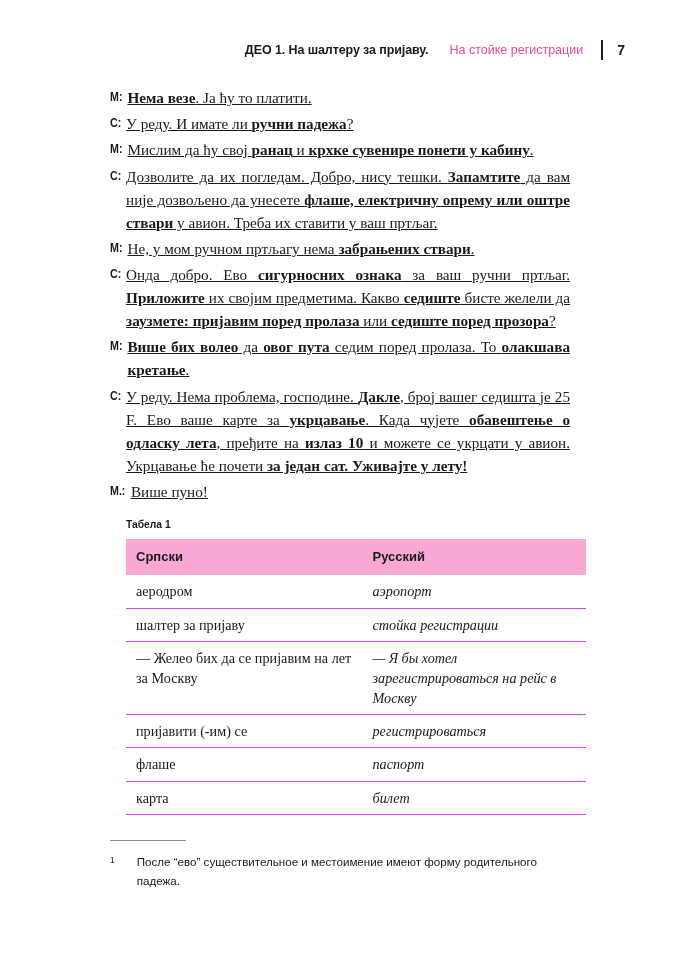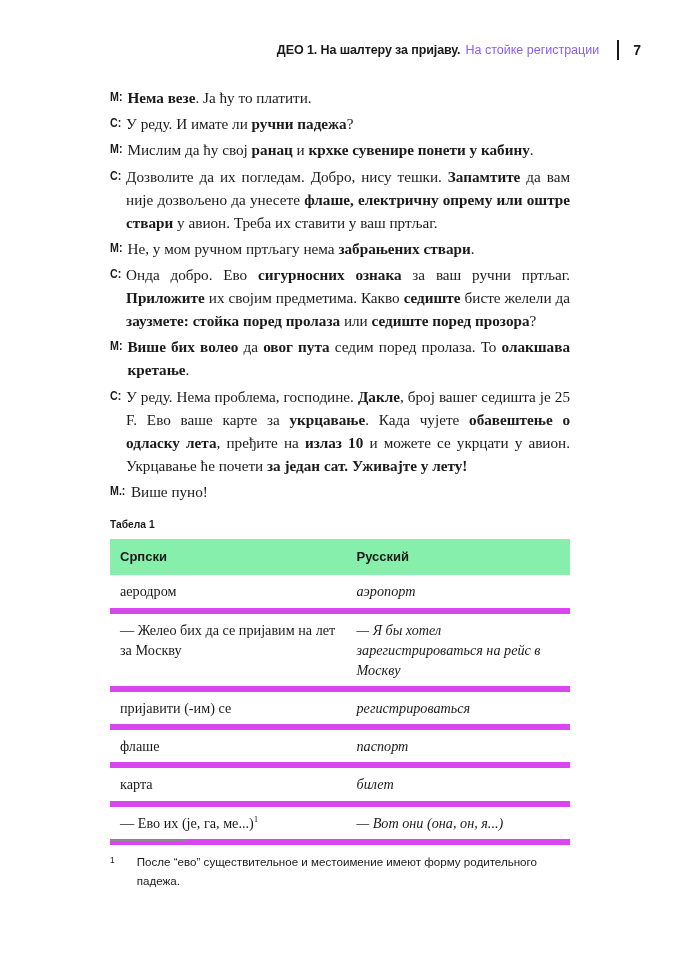--- a/index.html
+++ b/index.html
@@ -14,37 +14,37 @@
     color: #1a1a1a;
     position: relative;
     overflow: hidden;
   }
 
   
   .runhead {
     position: absolute;
     top: 38px;
     left: 110px;
-    right: 40px;
+    right: 56px;
     height: 24px;
     display: flex;
     align-items: center;
     justify-content: flex-end;
     font-family: "Liberation Sans", sans-serif;
     font-size: 12.5px;
   }
   .runhead-main {
     font-weight: bold;
     color: #1a1a1a;
     letter-spacing: -0.1px;
     white-space: nowrap;
   }
   .runhead-sub {
-    color: #8b5cf6;
-    margin-left: 5px;
+    color: #ec4899;
+    margin-left: 21px;
     white-space: nowrap;
   }
   .runhead-rule {
     width: 2px;
     height: 20px;
     background: #1a1a1a;
     margin: 0 14px 0 18px;
   }
   .runhead-page {
     font-weight: bold;
@@ -75,28 +75,29 @@
     line-height: 1.87;
     flex: 0 0 auto;
     margin-right: 3px;
     transform: scaleX(0.86);
     transform-origin: left center;
     white-space: nowrap;
   }
   .ptext {
     flex: 1 1 auto;
     hyphens: manual;
+    text-decoration: underline;
   }
   .ptext b { font-weight: bold; }
 
   
   .table-wrap {
     position: absolute;
     top: 518px;
-    left: 110px;
+    left: 126px;
     width: 460px;
   }
   .table-caption {
     font-family: "Liberation Sans", sans-serif;
     font-size: 11.2px;
     font-weight: bold;
     color: #1a1a1a;
     margin-bottom: 9px;
     transform: scaleX(0.92);
     transform-origin: left center;
@@ -108,30 +109,30 @@
   }
   table.vocab th,
   table.vocab td {
     text-align: left;
     vertical-align: top;
     padding: 6px 4px 6px 10px;
     font-size: 14.2px;
     line-height: 1.42;
   }
   table.vocab th {
-    background: #86efac;
+    background: #f9a8d4;
     font-family: "Liberation Sans", sans-serif;
     font-weight: bold;
     font-size: 13px;
     padding-top: 9px;
     padding-bottom: 9px;
     border: none;
   }
   table.vocab tbody td {
-    border-bottom: 6px solid #d946ef;
+    border-bottom: 1px solid #d946ef;
   }
   table.vocab tbody tr:first-child td {
     border-top: none;
   }
   td.ru, th.ru { font-style: italic; }
   th.ru { font-style: normal; }
   .col-sr { width: 51.5%; }
   .col-ru { width: 48.5%; }
   sup.fn {
     font-size: 9px;
@@ -196,21 +197,21 @@
       <div class="para">
         <span class="spk">С:</span>
         <span class="ptext">Дозволите да их погледам. Добро, нису тешки. <b>Запамтите</b> да вам није дозвољено да унесете <b>флаше, електричну опрему или оштре ствари</b> у авион. Треба их ставити у ваш пртљаг.</span>
       </div>
       <div class="para">
         <span class="spk">М:</span>
         <span class="ptext">Не, у мом ручном пртљагу нема <b>забрањених ствари</b>.</span>
       </div>
       <div class="para">
         <span class="spk">С:</span>
-        <span class="ptext">Онда добро. Ево <b>сигурносних ознака</b> за ваш ручни пртљаг. <b>Приложите</b> их својим предметима. Какво <b>седиште</b> бисте желели да <b>заузмете: стойка поред пролаза</b> или <b>седиште поред прозора</b>?</span>
+        <span class="ptext">Онда добро. Ево <b>сигурносних ознака</b> за ваш ручни пртљаг. <b>Приложите</b> их својим предметима. Какво <b>седиште</b> бисте желели да <b>заузмете: пријавим поред пролаза</b> или <b>седиште поред прозора</b>?</span>
       </div>
       <div class="para">
         <span class="spk">М:</span>
         <span class="ptext"><b>Више бих волео</b> да <b>овог пута</b> седим поред пролаза. То <b>олакшава кретање</b>.</span>
       </div>
       <div class="para">
         <span class="spk">С:</span>
         <span class="ptext">У реду. Нема проблема, господине. <b>Дакле</b>, број вашег седишта је 25 F. Ево ваше карте за <b>укрцавање</b>. Када чујете <b>обавештење о одласку лета</b>, пређите на <b>излаз 10</b> и можете се укрцати у авион. Укрцавање ће почети <b>за један сат. Уживајте у лету!</b></span>
       </div>
       <div class="para">
@@ -228,38 +229,38 @@
         <th class="col-sr">Српски</th>
         <th class="col-ru ru">Русский</th>
       </tr>
     </thead>
     <tbody id="table-body-host">
         <tr>
           <td class="col-sr">аеродром</td>
           <td class="col-ru ru">аэропорт</td>
         </tr>
         <tr>
+          <td class="col-sr">шалтер за пријаву</td>
+          <td class="col-ru ru">стойка регистрации</td>
+        </tr>
+        <tr>
           <td class="col-sr">— Желео бих да се пријавим на лет за Москву</td>
           <td class="col-ru ru">— Я бы хотел зарегистрироваться на рейс в Москву</td>
         </tr>
         <tr>
           <td class="col-sr">пријавити (-им) се</td>
           <td class="col-ru ru">регистрироваться</td>
         </tr>
         <tr>
           <td class="col-sr">флаше</td>
           <td class="col-ru ru">паспорт</td>
         </tr>
         <tr>
           <td class="col-sr">карта</td>
           <td class="col-ru ru">билет</td>
-        </tr>
-        <tr>
-          <td class="col-sr"><span>— Ево их (је, га, ме...)</span><sup class="fn">1</sup></td>
-          <td class="col-ru ru">— Вот они (она, он, я...)</td>
         </tr>
       </tbody>
   </table>
 </div>
 
 <div class="footnote">
   <div class="fn-rule"></div>
   <div class="fn-body">
     <span class="fn-mark">1</span>
     <span class="fn-text">После “ево” существительное и местоимение имеют форму родительного падежа.</span>

